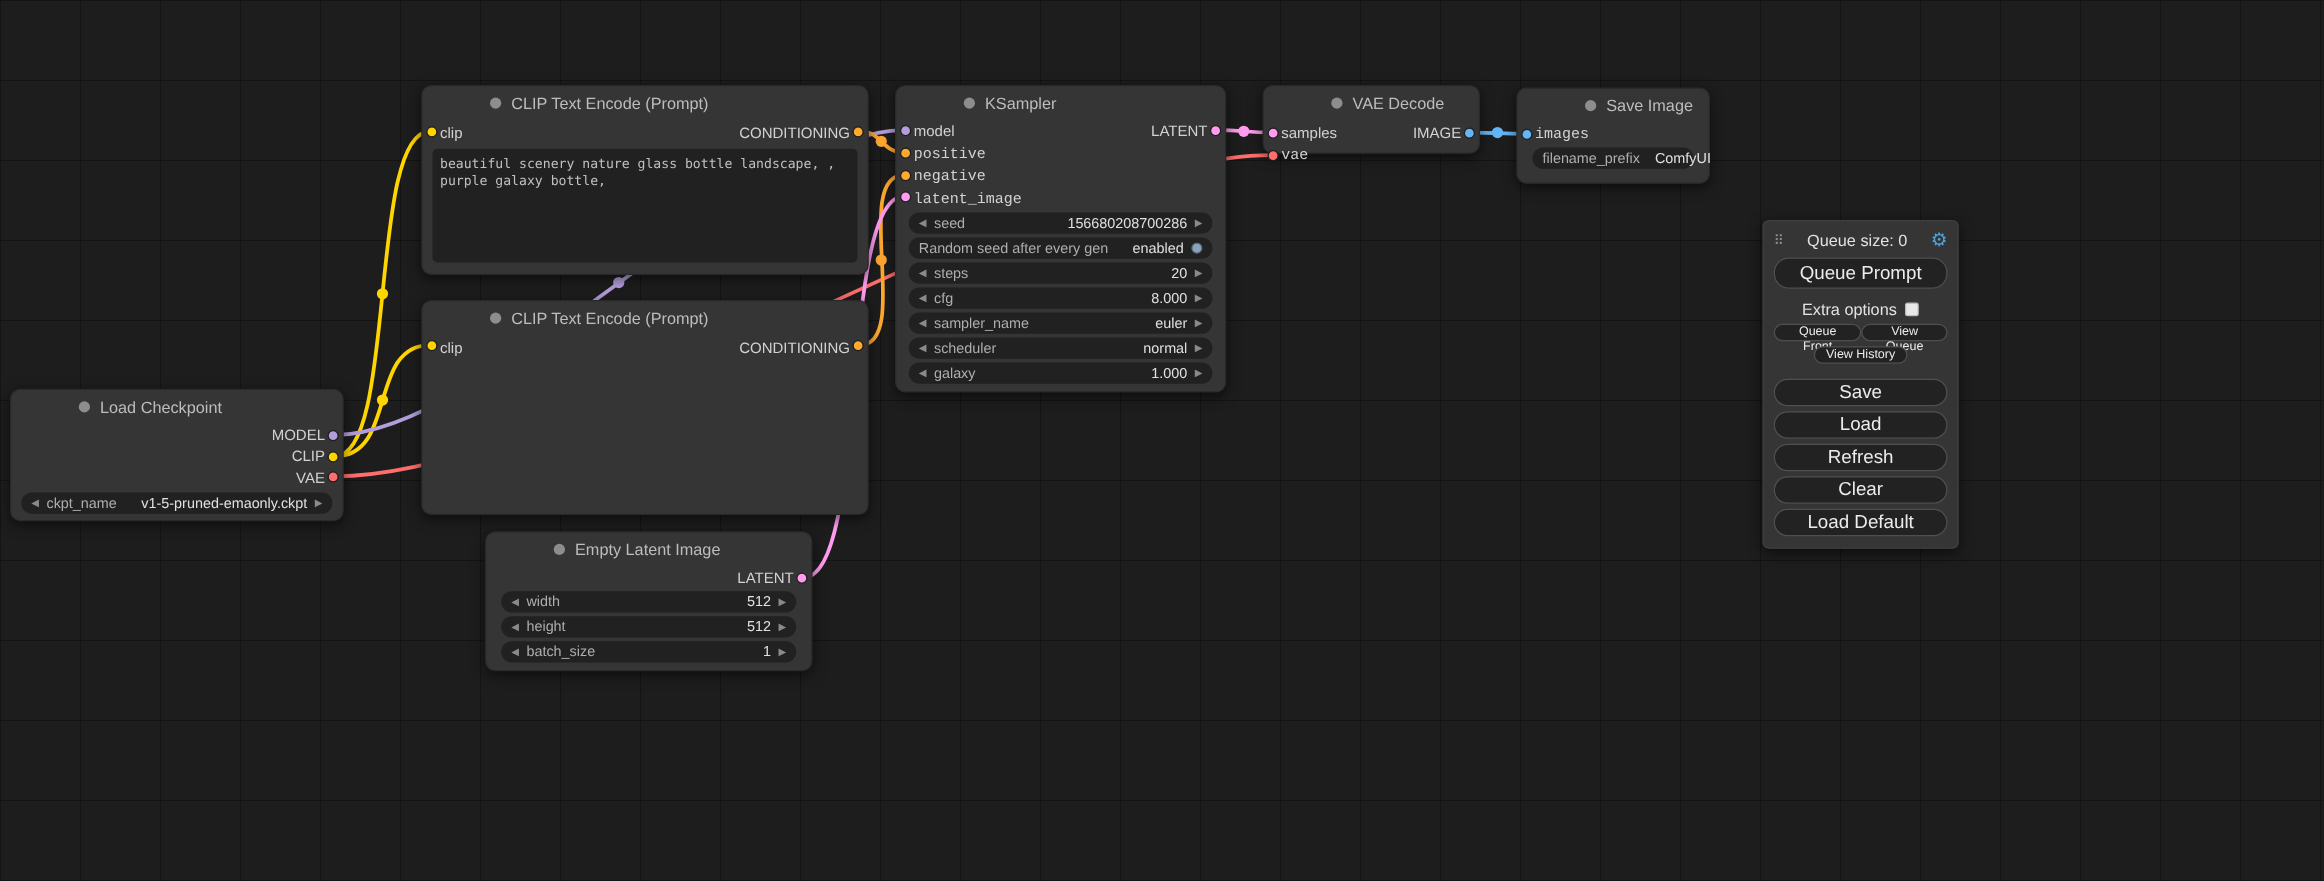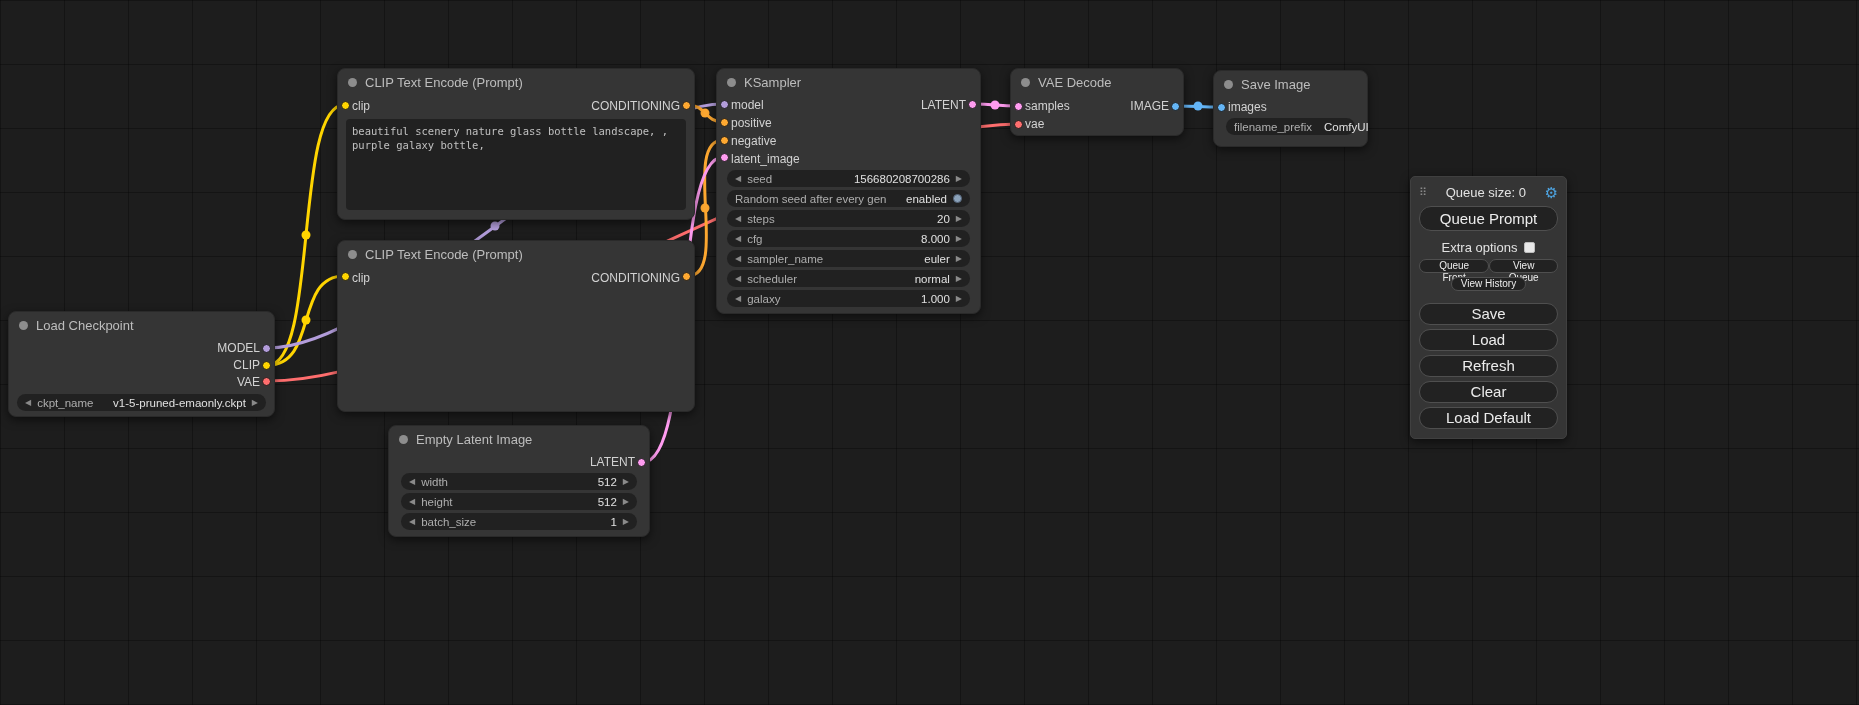--- a/index.html
+++ b/index.html
@@ -14,24 +14,24 @@
     font-family: "Liberation Sans", sans-serif;
   }
   svg.wires { position:absolute; left:0; top:0; z-index:1; }
   svg.wires path { fill:none; stroke-width:3; stroke-linecap:round; }
 
   .node {
     position:absolute; z-index:2; background:#353535; border:1px solid #2a2a2a;
     border-radius:8px; box-shadow:0 3px 10px rgba(0,0,0,0.55); color:#c8c8c8;
   }
   .ntitle { height:26px; display:flex; align-items:center; gap:8px; padding:0 10px;
-    font-size:13px; color:#bdbdbd; white-space:nowrap; overflow:hidden; }
+    font-size:13px; color:#bdbdbd; white-space:nowrap; overflow:hidden;margin-left:44px; }
   .ndot { width:9px; height:9px; border-radius:50%; background:#8d8d8d; flex:0 0 auto; }
   .srow { height:17px; line-height:17px; font-size:12px; color:#d2d2d2; }
-  .srow.in  { padding-left:14px; text-align:left; }
+  .srow.in  { padding-left:14px; text-align:left;font-family:Liberation Mono, monospace; }
   .srow.out { padding-right:14px; text-align:right; }
   .srow.both { display:flex; justify-content:space-between; padding:0 14px; }
   .rows17 { padding-top:2px; }
   .rows-clip { padding-top:3px; }
   .ks-rows { padding-top:1px; }
   .ks-rows .srow { height:18px; line-height:18px; }
   .vd-rows { padding-top:2px; }
   .vd-rows .srow { height:18px; line-height:18px; }
 
   .pin { position:absolute; width:9px; height:9px; border-radius:50%;
@@ -258,21 +258,21 @@
         <span class="warr">▶</span>
       </div>
     </div>
     <span class="pin in c-model" style="top:31px;"></span>
     <span class="pin in c-cond" style="top:49px;"></span>
     <span class="pin in c-cond" style="top:67px;"></span>
     <span class="pin in c-latent" style="top:84px;"></span>
     <span class="pin out c-latent" style="top:31px;"></span>
   </div>
 
-  <div class="node" style="left:1010px; top:68px; width:174px; height:68px;">
+  <div class="node" style="left:1010px; top:68px; width:174px; height:55px;">
     <div class="ntitle">
       <span class="ndot"></span>
       <span>VAE Decode</span>
     </div>
     <div class="vd-rows">
       <div class="srow both">
         <span>samples</span>
         <span>IMAGE</span>
       </div>
       <div class="srow in"><span>vae</span></div>

